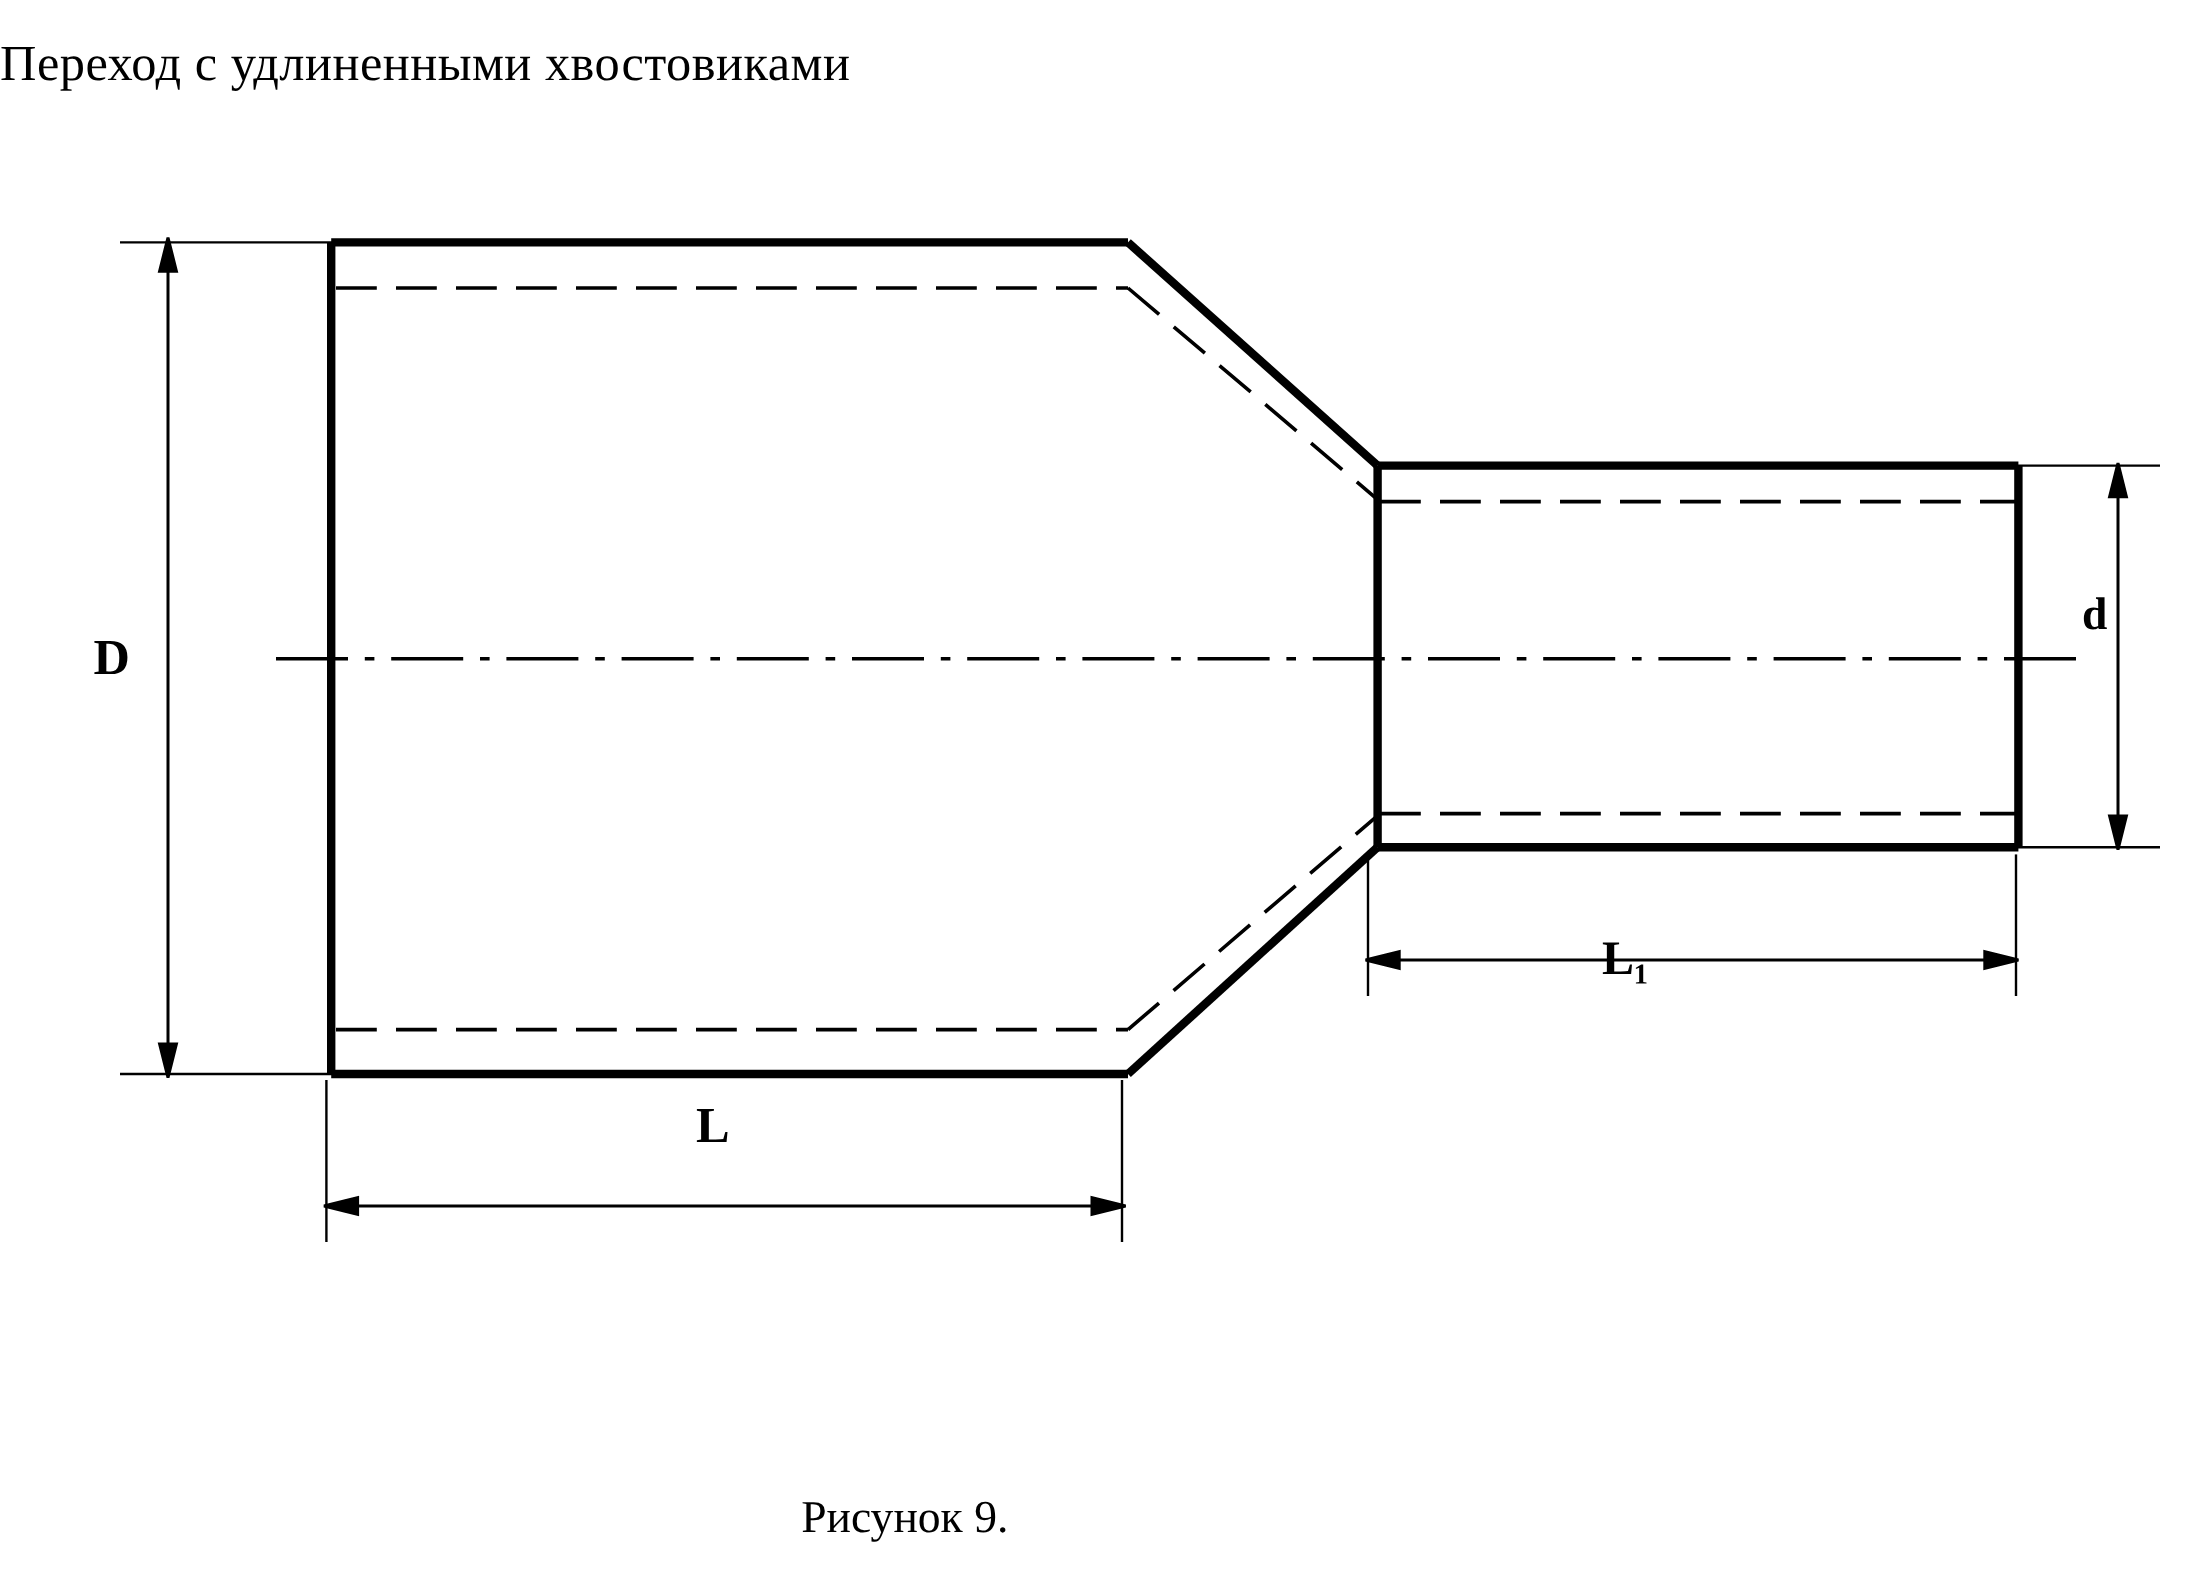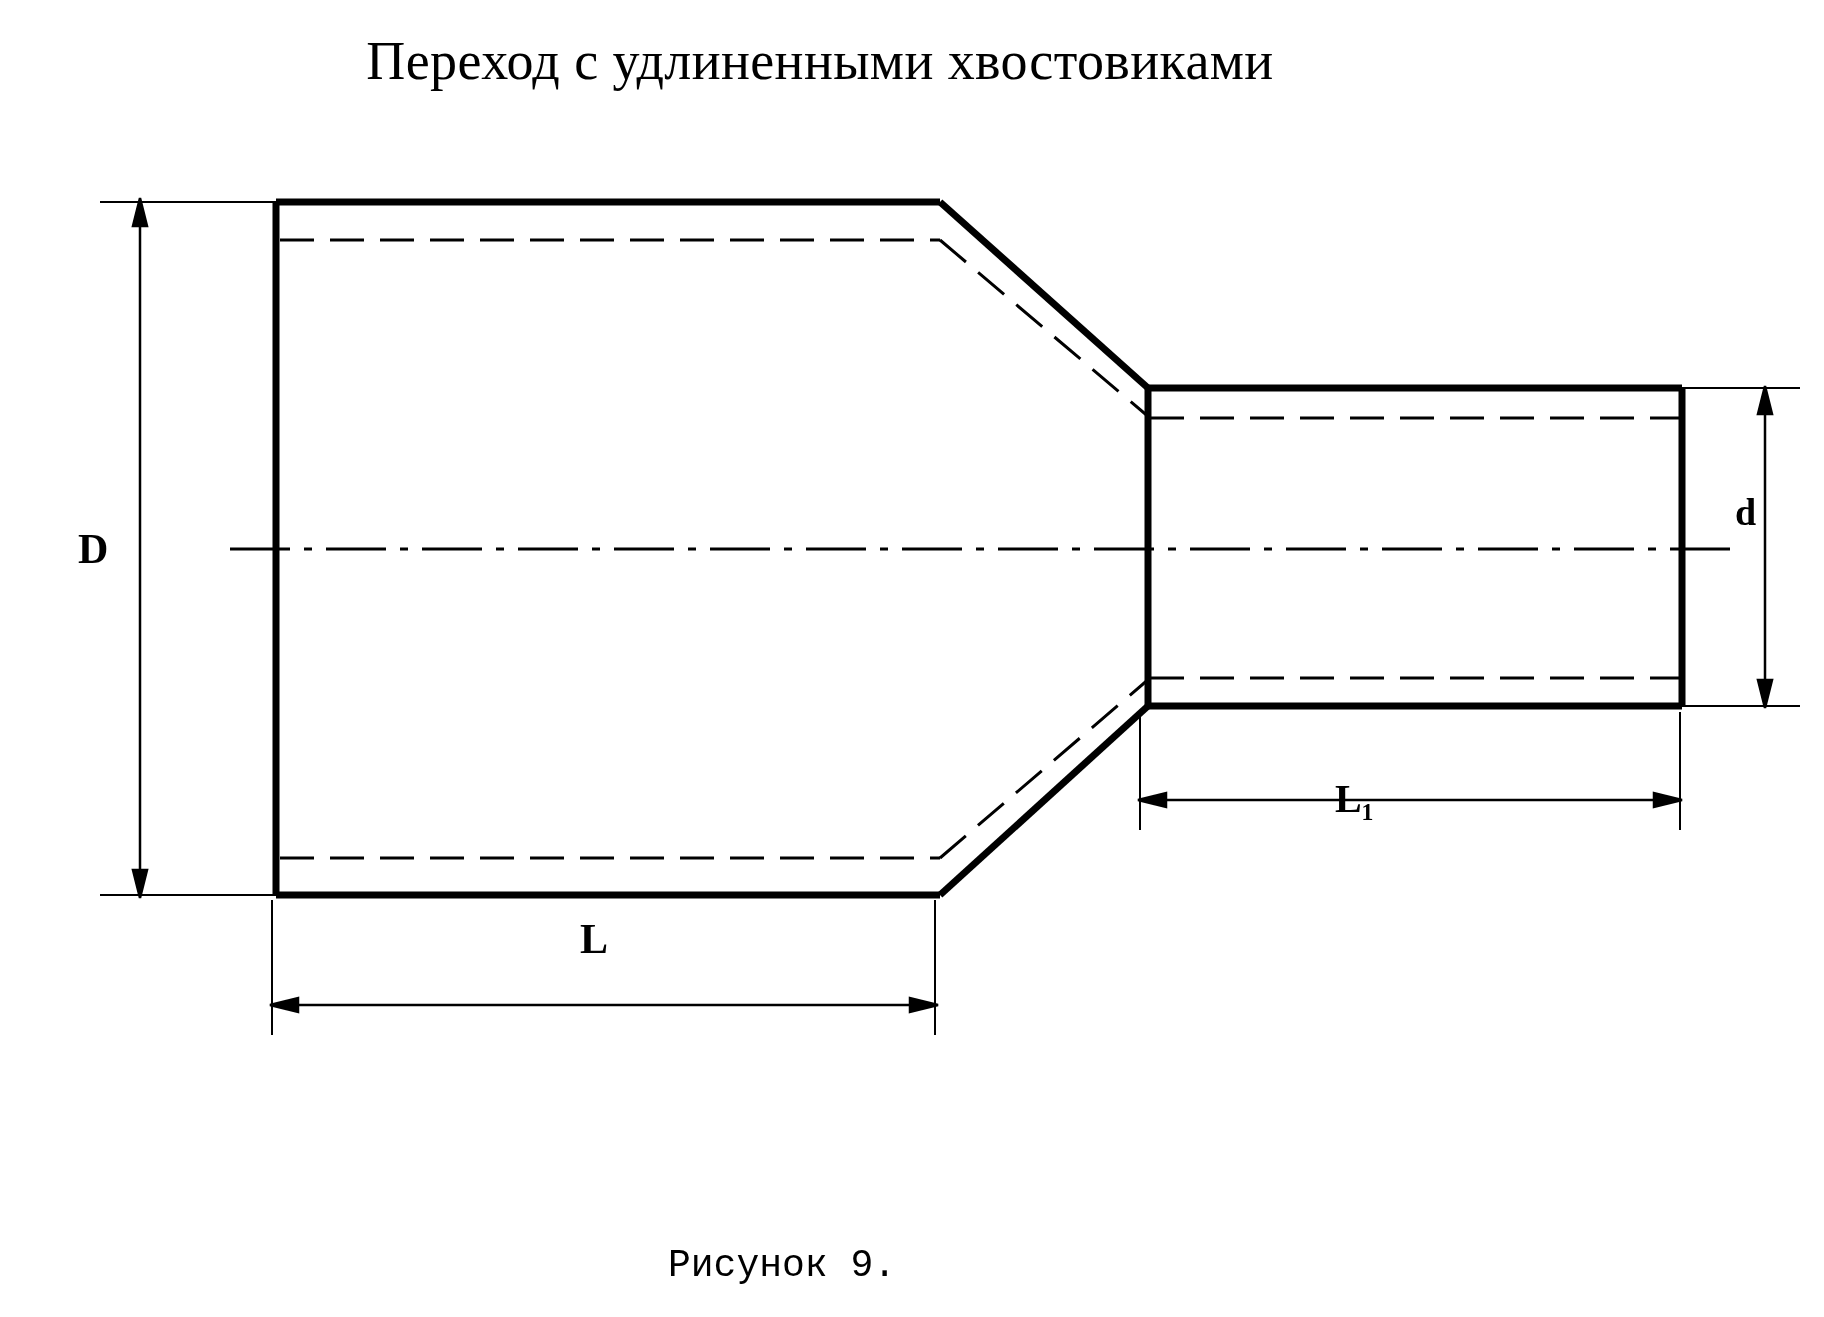--- a/index.html
+++ b/index.html
@@ -20,35 +20,34 @@
     left: 0;
     top: 0;
     width: 1824px;
     height: 1317px;
   }
   .title {
     position: absolute;
     left: 0;
     top: 30px;
     width: 1640px;
-    text-align: center;
-    font-size: 54px;
+    text-align: left;
+    font-size: 42px;
     font-family: "Liberation Serif", serif;
     letter-spacing: 0.4px;
     white-space: nowrap;
   }
   .caption {
     position: absolute;
     left: 0;
     bottom: 30px;
     width: 1508px;
     text-align: center;
     font-size: 38px;
-    font-family: Liberation Mono, monospace;
-    padding-left: 28px;
+    font-family: Liberation Serif, serif;
   }
   .dim-label {
     position: absolute;
     font-family: "Liberation Serif", serif;
     font-weight: bold;
     color: #000;
     white-space: nowrap;
   }
   #label-D { left: 78px; top: 525px; font-size: 42px; }
   #label-d { left: 1735px; top: 490px; font-size: 38px; }

